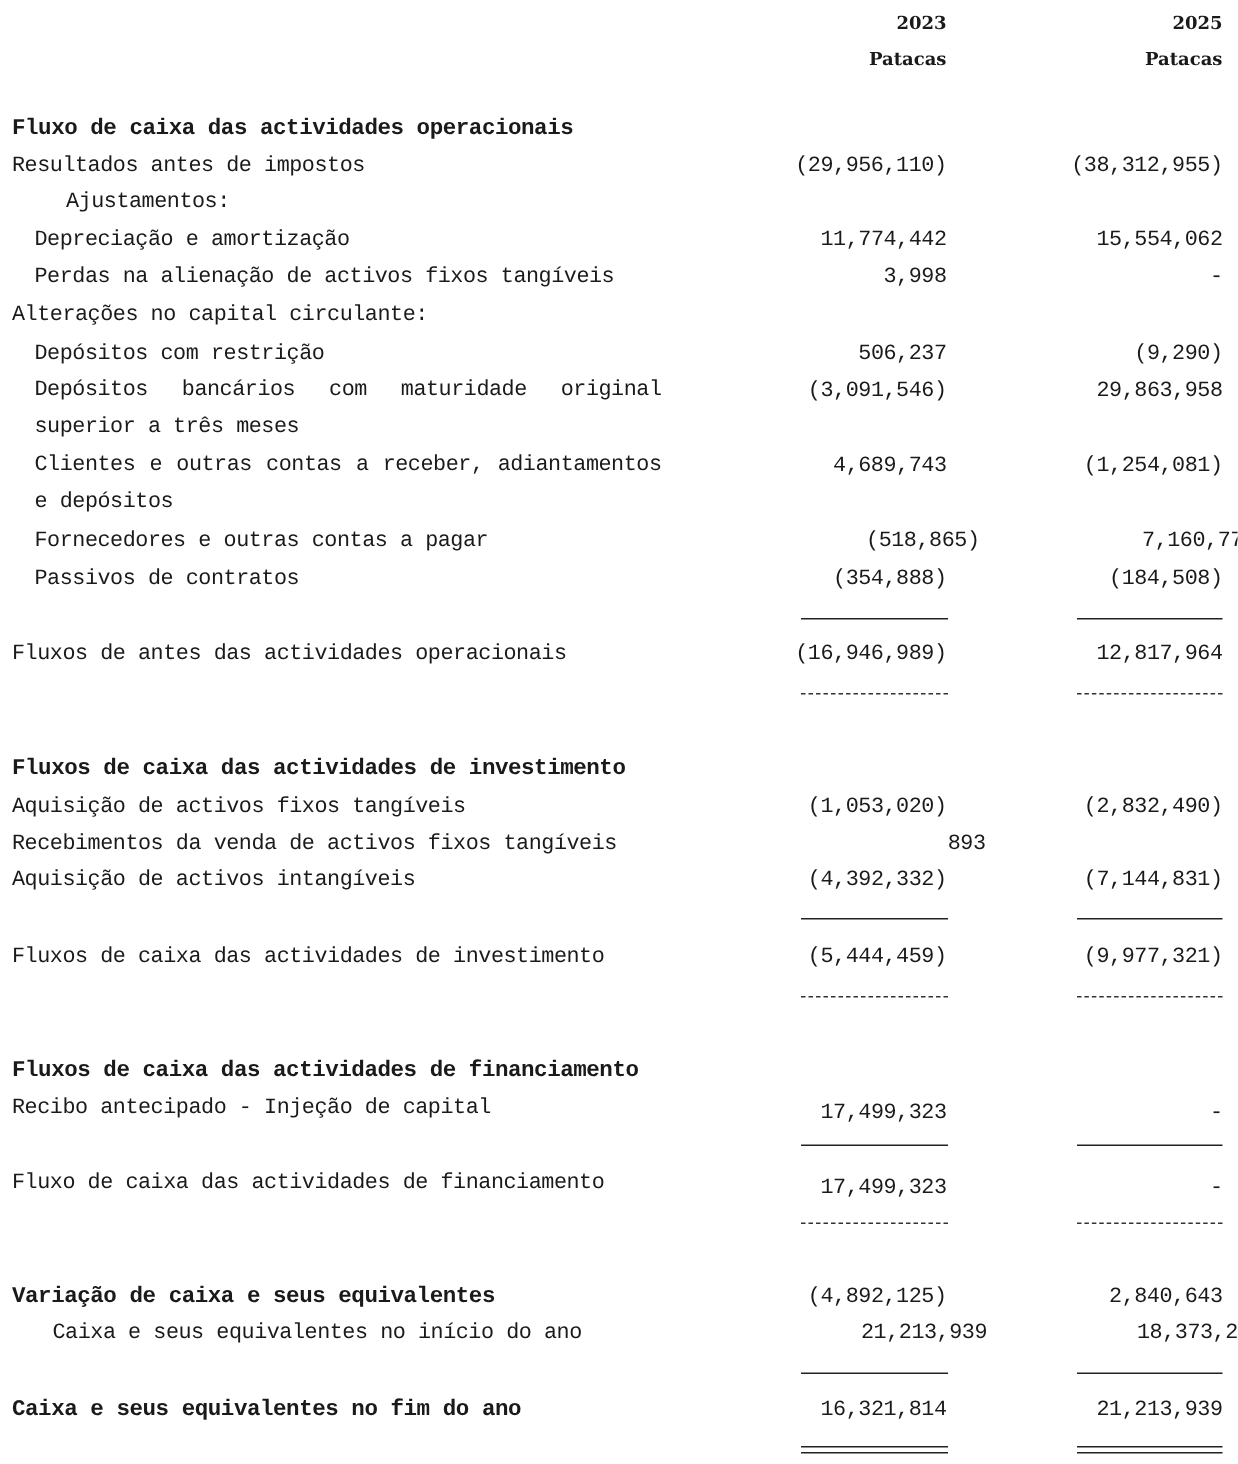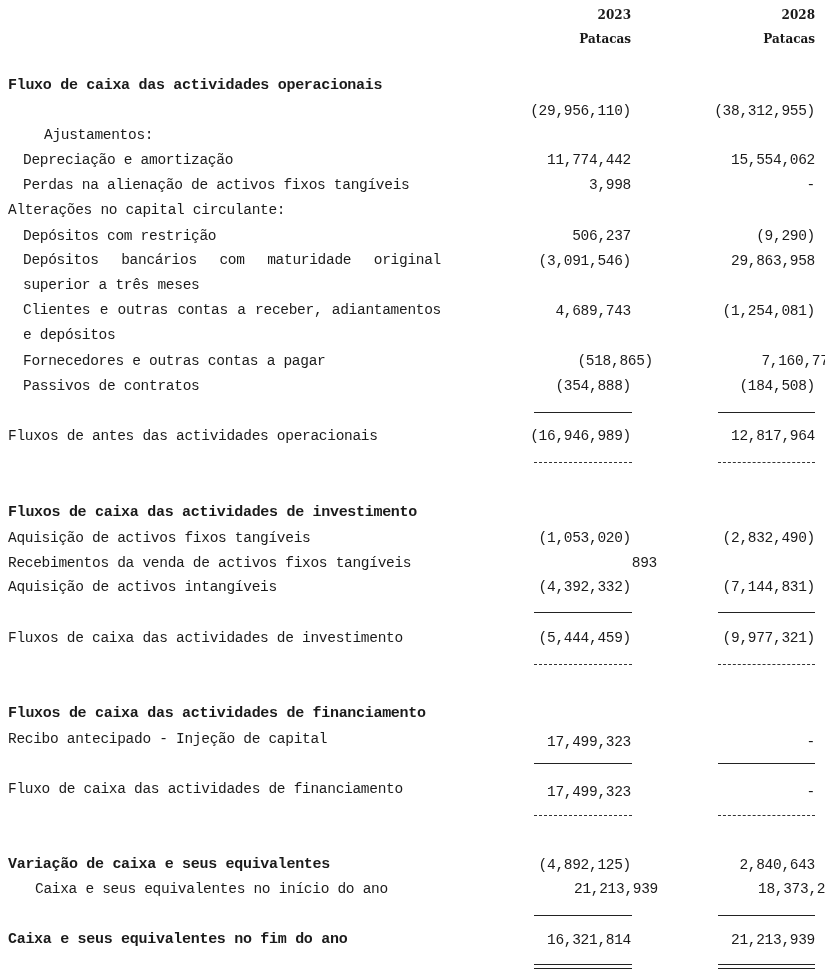--- a/index.html
+++ b/index.html
@@ -29,27 +29,28 @@
   .dbl.r1 { left: 534px; width: 98px; }
   .dbl.r2 { left: 718px; width: 97px; }
 </style>
 </head>
 <body>
 
 <div class="doc">
 
   <div class="hdr c1" style="top:4px;">2023</div>
   <div class="hdr c1" style="top:28px;">Patacas</div>
-  <div class="hdr c2" style="top:4px;">2028</div>
+  <div class="hdr c2" style="top:4px;">2025</div>
   <div class="hdr c2" style="top:28px;">Patacas</div>
 
   <div class="row" style="top:75px;">
     <span class="label bold">Fluxo de caixa das actividades operacionais</span>
   </div>
   <div class="row" style="top:100px;">
+    <span class="label">Resultados antes de impostos</span>
     <span class="val c1">(29,956,110)</span>
     <span class="val c2">(38,312,955)</span>
   </div>
   <div class="row" style="top:124px;margin-left:36px;">
     <span class="label">Ajustamentos:</span>
   </div>
   <div class="row" style="top:149px;">
     <span class="label indent">Depreciação e amortização</span>
     <span class="val c1">11,774,442</span>
     <span class="val c2">15,554,062</span>

